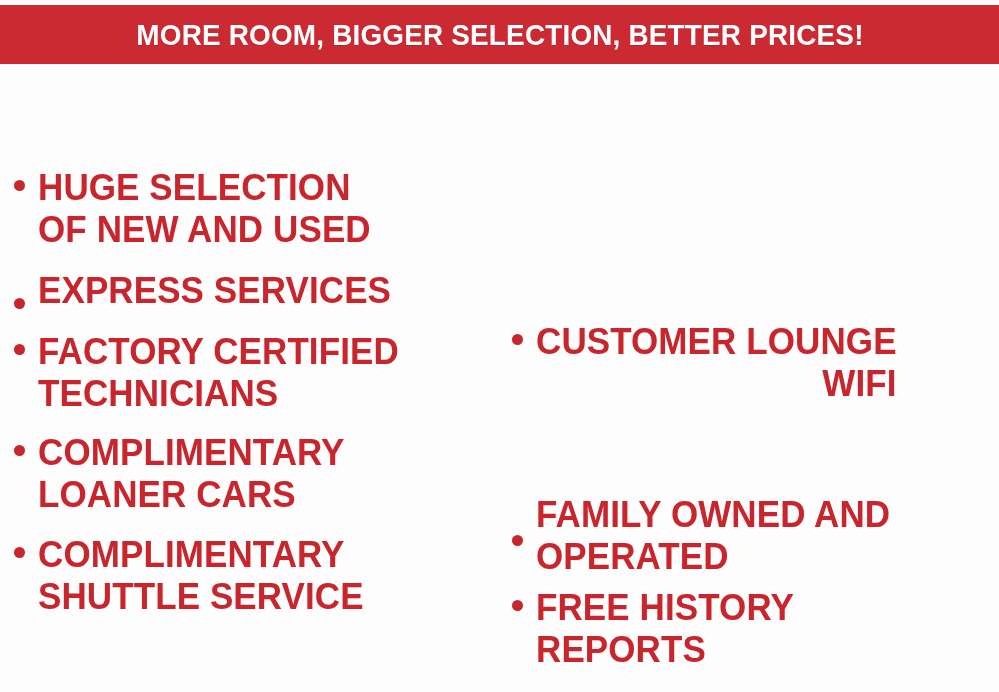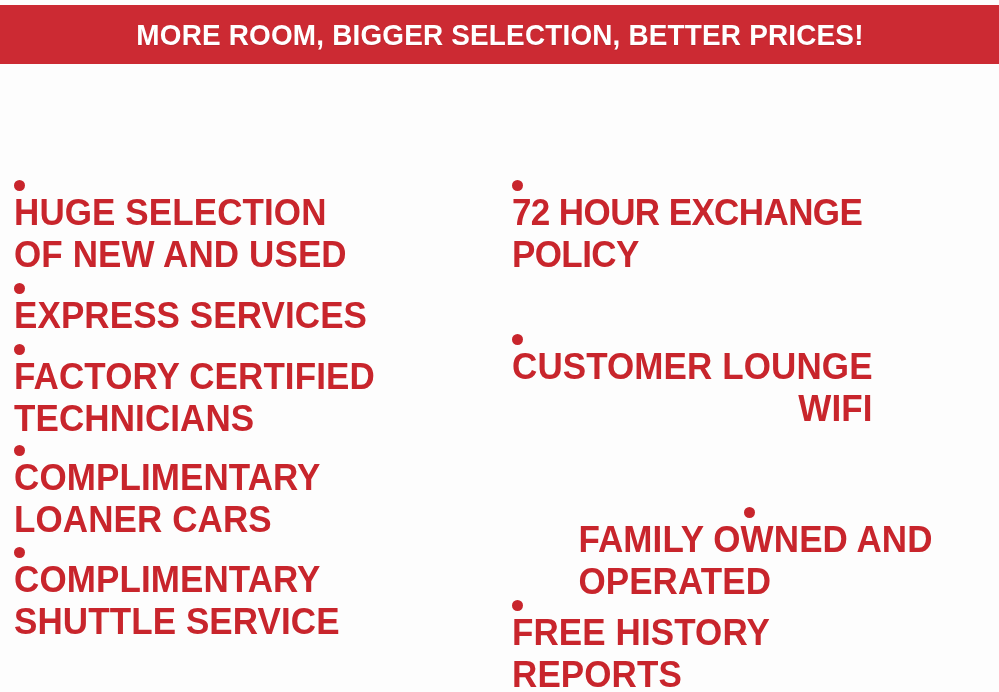--- a/index.html
+++ b/index.html
@@ -88,21 +88,20 @@
   }
   .col-left  { left: 14px;  width: 486px; }
   .col-right { left: 512px; width: 487px; }
 
   .bullet-item {
     position: absolute;
     left: 0;
     display: flex;
     align-items: flex-start;
     width: 100%;
-    flex-direction: column;
   }
   .dot {
     flex: 0 0 auto;
     width: 11px;
     height: 11px;
     border-radius: 50%;
     background: #c8252c;
     margin-top: 14px;
     margin-right: 13px;
   }
@@ -114,21 +113,21 @@
     line-height: 40px;
     letter-spacing: 0.1px;
     transform: scaleY(1.06);
     transform-origin: left top;
     white-space: pre-line;
   }
   .bullet-text.tight { letter-spacing: -0.6px; }
 
   
   .l0 { top: 18px; }
-  .l1 { top: 121px; }
+  .l1 { top: 121px; align-items: flex-end; }
   .l2 { top: 182px; }
   .l3 { top: 283px; }
   .l4 { top: 385px; }
 
   
   .r0 { top: 18px; }
   .r1 { top: 121px; }
   .r2 { top: 172px; text-align: right; }
   .r3 { top: 283px; }
   .r4 { top: 345px; align-items: center; }
@@ -174,25 +173,20 @@
       <div class="bullet-item l4">
         <span class="dot"></span>
         <span class="bullet-text">COMPLIMENTARY
 SHUTTLE SERVICE</span>
       </div>
 
     </div>
 
     <div class="col col-right">
 
-      <div class="bullet-item r0">
-        <span class="dot"></span>
-        <span class="bullet-text tight">72 HOUR EXCHANGE
-POLICY</span>
-      </div>
 
 
       <div class="bullet-item r2">
         <span class="dot"></span>
         <span class="bullet-text">CUSTOMER LOUNGE
 WIFI</span>
       </div>
 
 
       <div class="bullet-item r4">

